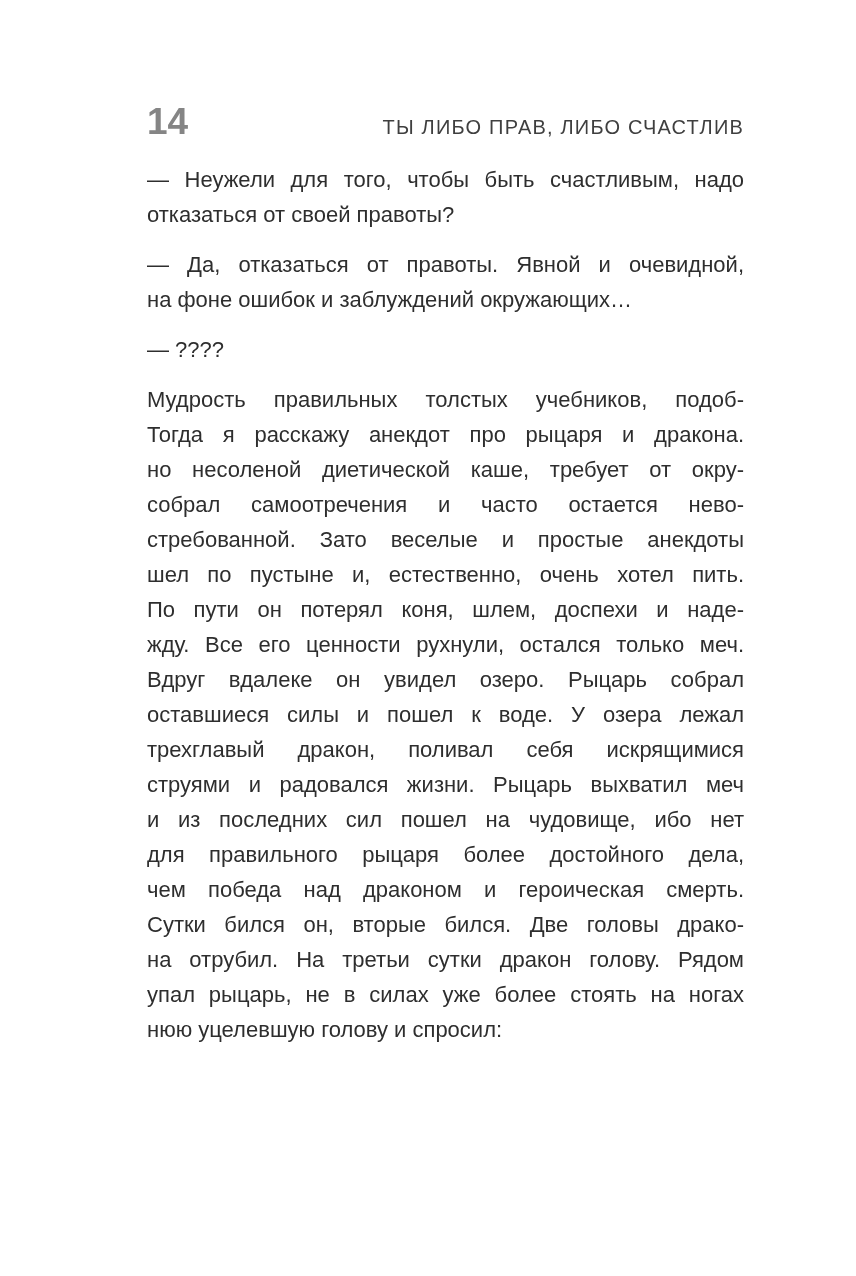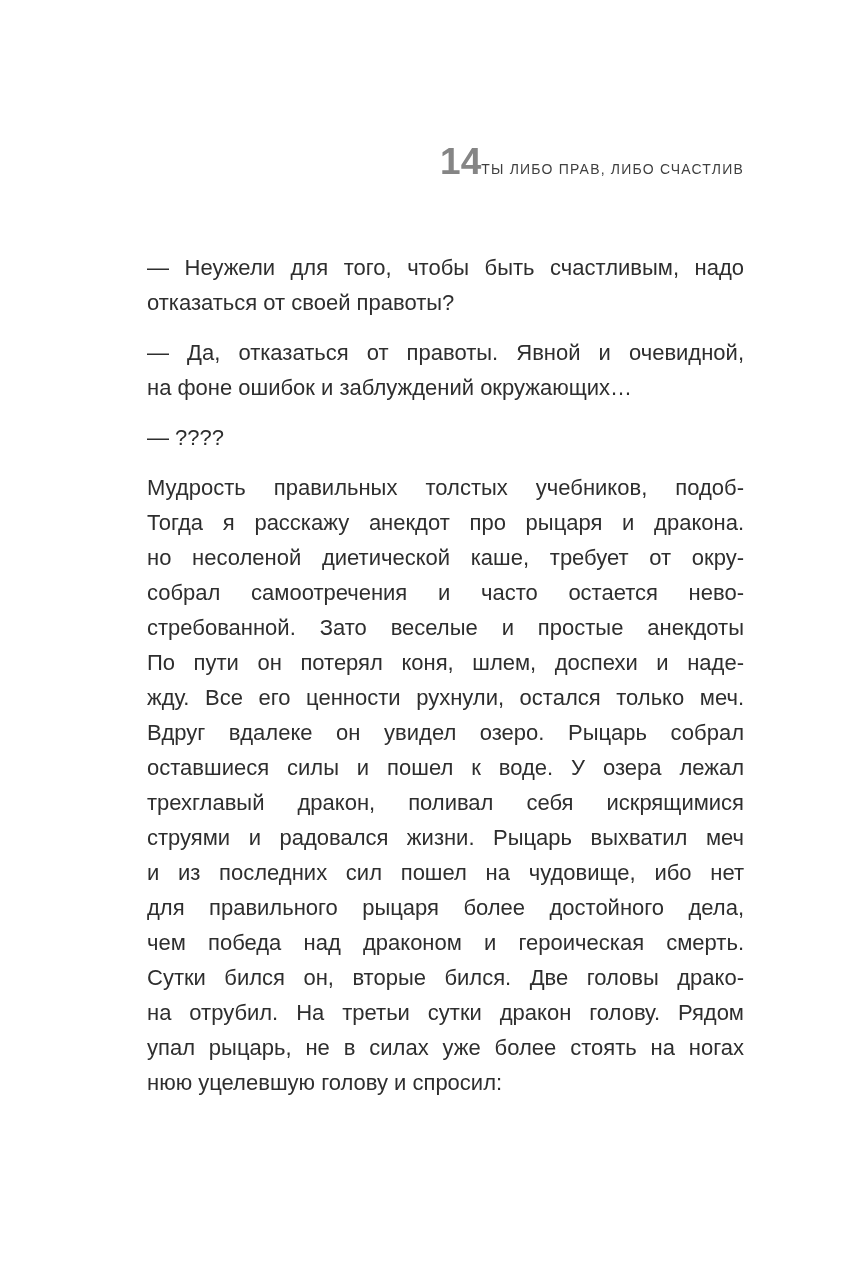--- a/index.html
+++ b/index.html
@@ -12,41 +12,40 @@
     width: 856px;
     height: 1276px;
     background: #ffffff;
     overflow: hidden;
     font-family: "Liberation Sans", "DejaVu Sans", sans-serif;
     box-sizing: border-box;
     padding: 103px 112px 0 147px;
   }
   .page-header {
     display: flex;
-    justify-content: flex-end;
+    justify-content: space-between;
     align-items: baseline;
     width: 100%;
-    margin-top: 40px;
   }
   .page-number {
     font-size: 37px;
     font-weight: bold;
     line-height: 1;
     color: #858585;
     letter-spacing: 0px;
   }
   .running-header {
-    font-size: 14px;
+    font-size: 20px;
     font-weight: 400;
     color: #3f3f3f;
     letter-spacing: 1.2px;
     text-transform: uppercase;
   }
   .page-body {
-    margin-top: 70px;
+    margin-top: 22px;
     width: 100%;
     color: #2e2e2e;
     font-size: 22px;
     font-weight: 400;
     line-height: 35px;
   }
   .para {
     margin: 0 0 15px 0;
     padding: 0;
   }
@@ -85,20 +84,21 @@
       </p>
       <p class="para">
         <span class="line last">— ????</span>
       </p>
       <p class="para">
         <span class="line">Мудрость правильных толстых учебников, подоб-</span>
         <span class="line">Тогда я расскажу анекдот про рыцаря и дракона.</span>
         <span class="line">но несоленой диетической каше, требует от окру-</span>
         <span class="line">собрал самоотречения и часто остается нево-</span>
         <span class="line">стребованной. Зато веселые и простые анекдоты</span>
+        <span class="line">шел по пустыне и, естественно, очень хотел пить.</span>
         <span class="line">По пути он потерял коня, шлем, доспехи и наде-</span>
         <span class="line">жду. Все его ценности рухнули, остался только меч.</span>
         <span class="line">Вдруг вдалеке он увидел озеро. Рыцарь собрал</span>
         <span class="line">оставшиеся силы и пошел к воде. У озера лежал</span>
         <span class="line">трехглавый дракон, поливал себя искрящимися</span>
         <span class="line">струями и радовался жизни. Рыцарь выхватил меч</span>
         <span class="line">и из последних сил пошел на чудовище, ибо нет</span>
         <span class="line">для правильного рыцаря более достойного дела,</span>
         <span class="line">чем победа над драконом и героическая смерть.</span>
         <span class="line">Сутки бился он, вторые бился. Две головы драко-</span>

